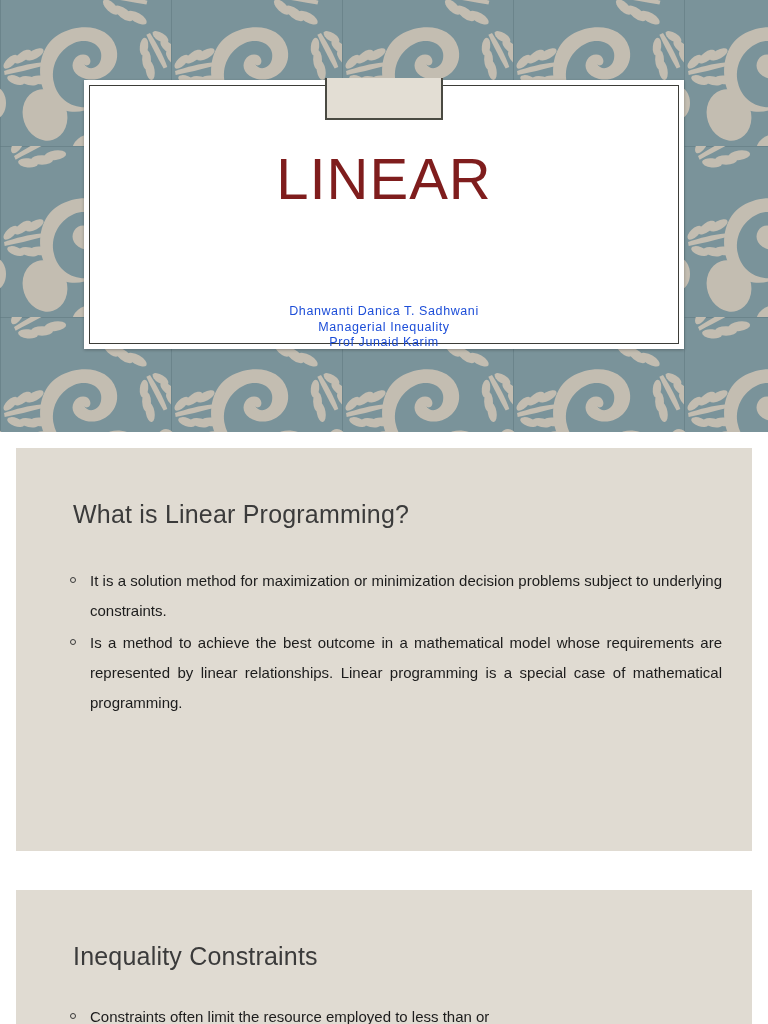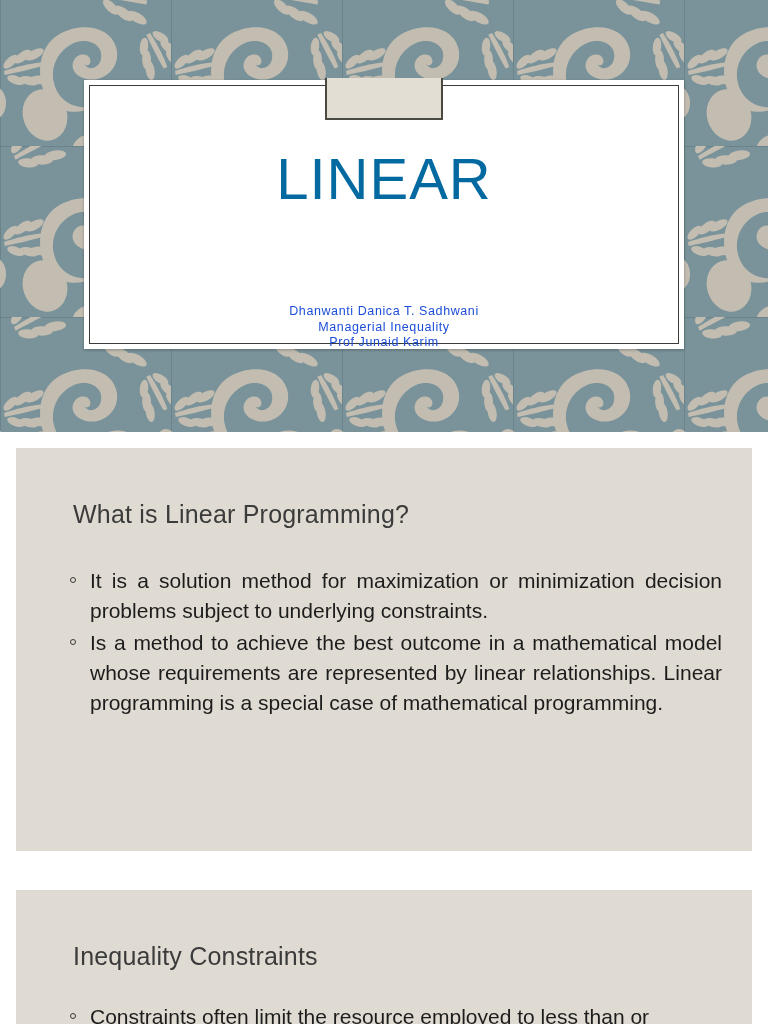--- a/index.html
+++ b/index.html
@@ -73,21 +73,21 @@
   }
   .title-main {
     position: absolute;
     left: 0;
     right: 0;
     top: 62px;
     text-align: center;
     font-size: 58px;
     line-height: 62px;
     letter-spacing: 1px;
-    color: #0369a1;
+    color: #7f1d1d;
     font-weight: 400;
     font-family: "Liberation Sans", sans-serif;
     z-index: 2;
   }
   .title-sub {
     position: absolute;
     left: 0;
     right: 0;
     top: 218px;
     text-align: center;
@@ -134,21 +134,21 @@
     position: absolute;
     left: 52px;
     right: 30px;
   }
   .slide2 .bullets { top: 118px; }
   .slide3 .bullets { top: 112px; }
 
   .bullet {
     position: relative;
     padding-left: 22px;
-    font-size: 21px;
+    font-size: 15px;
     line-height: 30px;
     color: #1c1c1c;
     margin-bottom: 2px;
     text-align: justify;
   }
   .bullet .dot {
     position: absolute;
     left: 2px;
     top: 11px;
     width: 6px;

